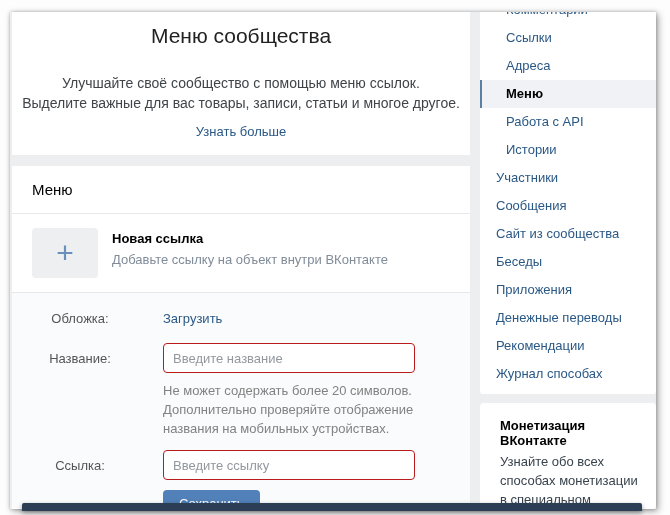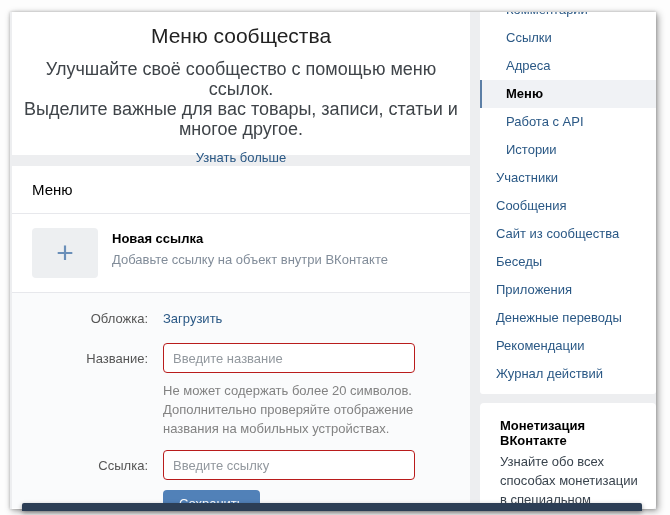--- a/index.html
+++ b/index.html
@@ -10,39 +10,39 @@
   html,body{width:670px;height:515px;overflow:hidden;background:#fdfdfd;
     font-family:"Liberation Sans","DejaVu Sans",sans-serif;}
   .stage{position:relative;width:670px;height:515px;overflow:hidden;}
   .page{position:absolute;left:10px;top:12px;width:646px;height:497px;
     background:var(--page-bg);overflow:hidden;
     box-shadow:2px 2px 7px rgba(0,0,0,.38),0 0 3px rgba(0,0,0,.22);}
   
   .header-card{position:absolute;left:2px;top:0;width:458px;height:143px;
     background:var(--card);text-align:center;}
   .page-title{margin-top:12px;font-size:21px;font-weight:500;color:#222;}
-  .page-desc{margin-top:11px;font-size:18px;line-height:20px;color:#3f4449;}
+  .page-desc{margin-top:25px;font-size:14px;line-height:20px;color:#3f4449;}
   .learn-more{display:inline-block;margin-top:11px;font-size:13px;
     color:var(--link);cursor:pointer;}
   .menu-card{position:absolute;left:2px;top:154px;width:458px;bottom:0;
     background:var(--card);}
   .section-header{height:48px;line-height:48px;padding:0 20px;font-size:15px;
     color:#000;border-bottom:1px solid var(--divider);background:#fff;}
   .new-link-row{position:relative;height:79px;background:#fff;
     border-bottom:1px solid var(--divider);cursor:pointer;}
   .plus-tile{position:absolute;left:20px;top:14px;width:66px;height:50px;
     background:#edeff1;border-radius:4px;display:flex;align-items:center;
     justify-content:center;}
   .plus-glyph{font-size:30px;font-weight:300;color:#6a8fb9;line-height:1;}
   .nl-title{position:absolute;left:100px;top:17px;font-size:13px;
     font-weight:bold;color:#000;}
   .nl-sub{position:absolute;left:100px;top:38px;font-size:13px;color:var(--muted);}
   .link-form{background:#fafbfc;padding:16px 20px 0 0;height:215px;}
   .form-row{display:flex;align-items:center;margin-bottom:8px;}
-  .form-label{width:136px;flex:0 0 136px;text-align:right;font-size:13px;
+  .form-label{width:136px;flex:0 0 136px;text-align:center;font-size:13px;
     color:#555;padding-right:0;}
   .form-control{margin-left:15px;}
   .row-cover{margin-bottom:16px;}
   .upload-link{font-size:13px;color:var(--link);cursor:pointer;}
   .text-input{width:252px;height:30px;border:1px solid #b91c1c;border-radius:4px;
     background:#fff;font-size:13px;padding:0 9px;color:#222;
     font-family:"Liberation Sans","DejaVu Sans",sans-serif;outline:none;}
   .text-input::placeholder{color:#92989e;}
   .field-hint{margin:7px 0 8px 151px;max-width:282px;font-size:13px;
     line-height:19px;color:var(--hint);}
@@ -128,21 +128,21 @@
       <div class="sb-item sub active">Меню</div>
       <div class="sb-item sub">Работа с API</div>
       <div class="sb-item sub">Истории</div>
       <div class="sb-item">Участники</div>
       <div class="sb-item">Сообщения</div>
       <div class="sb-item">Сайт из сообщества</div>
       <div class="sb-item">Беседы</div>
       <div class="sb-item">Приложения</div>
       <div class="sb-item">Денежные переводы</div>
       <div class="sb-item">Рекомендации</div>
-      <div class="sb-item">Журнал действий</div>
+      <div class="sb-item">Журнал способах</div>
     </div>
 
     <div class="monetization-card">
       <div class="mon-title">Монетизация ВКонтакте</div>
       <div class="mon-text">Узнайте обо всех способах монетизации в специальном разделе.</div>
 
     </div>
 
   </div>
 

